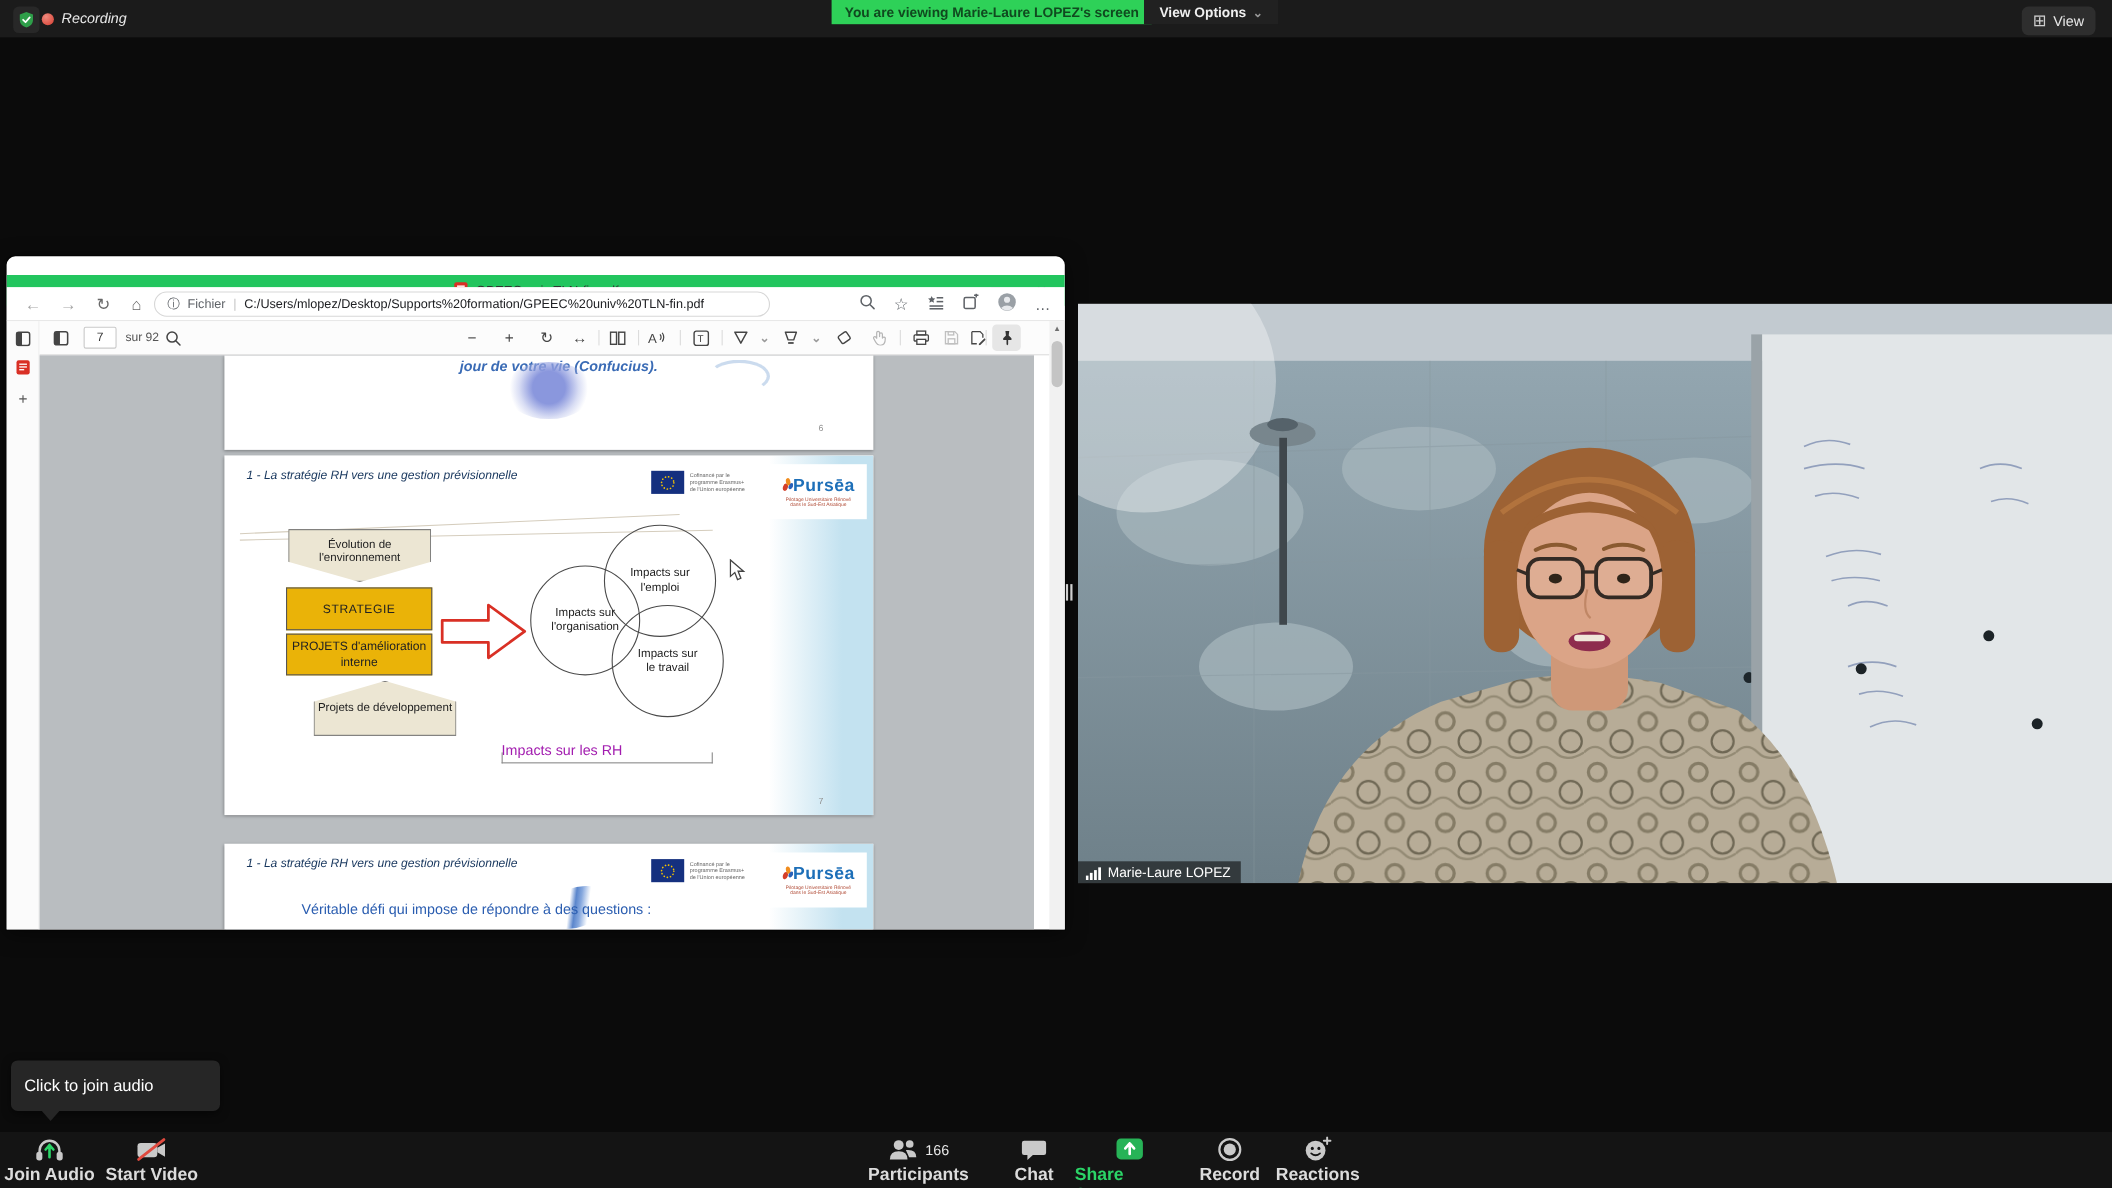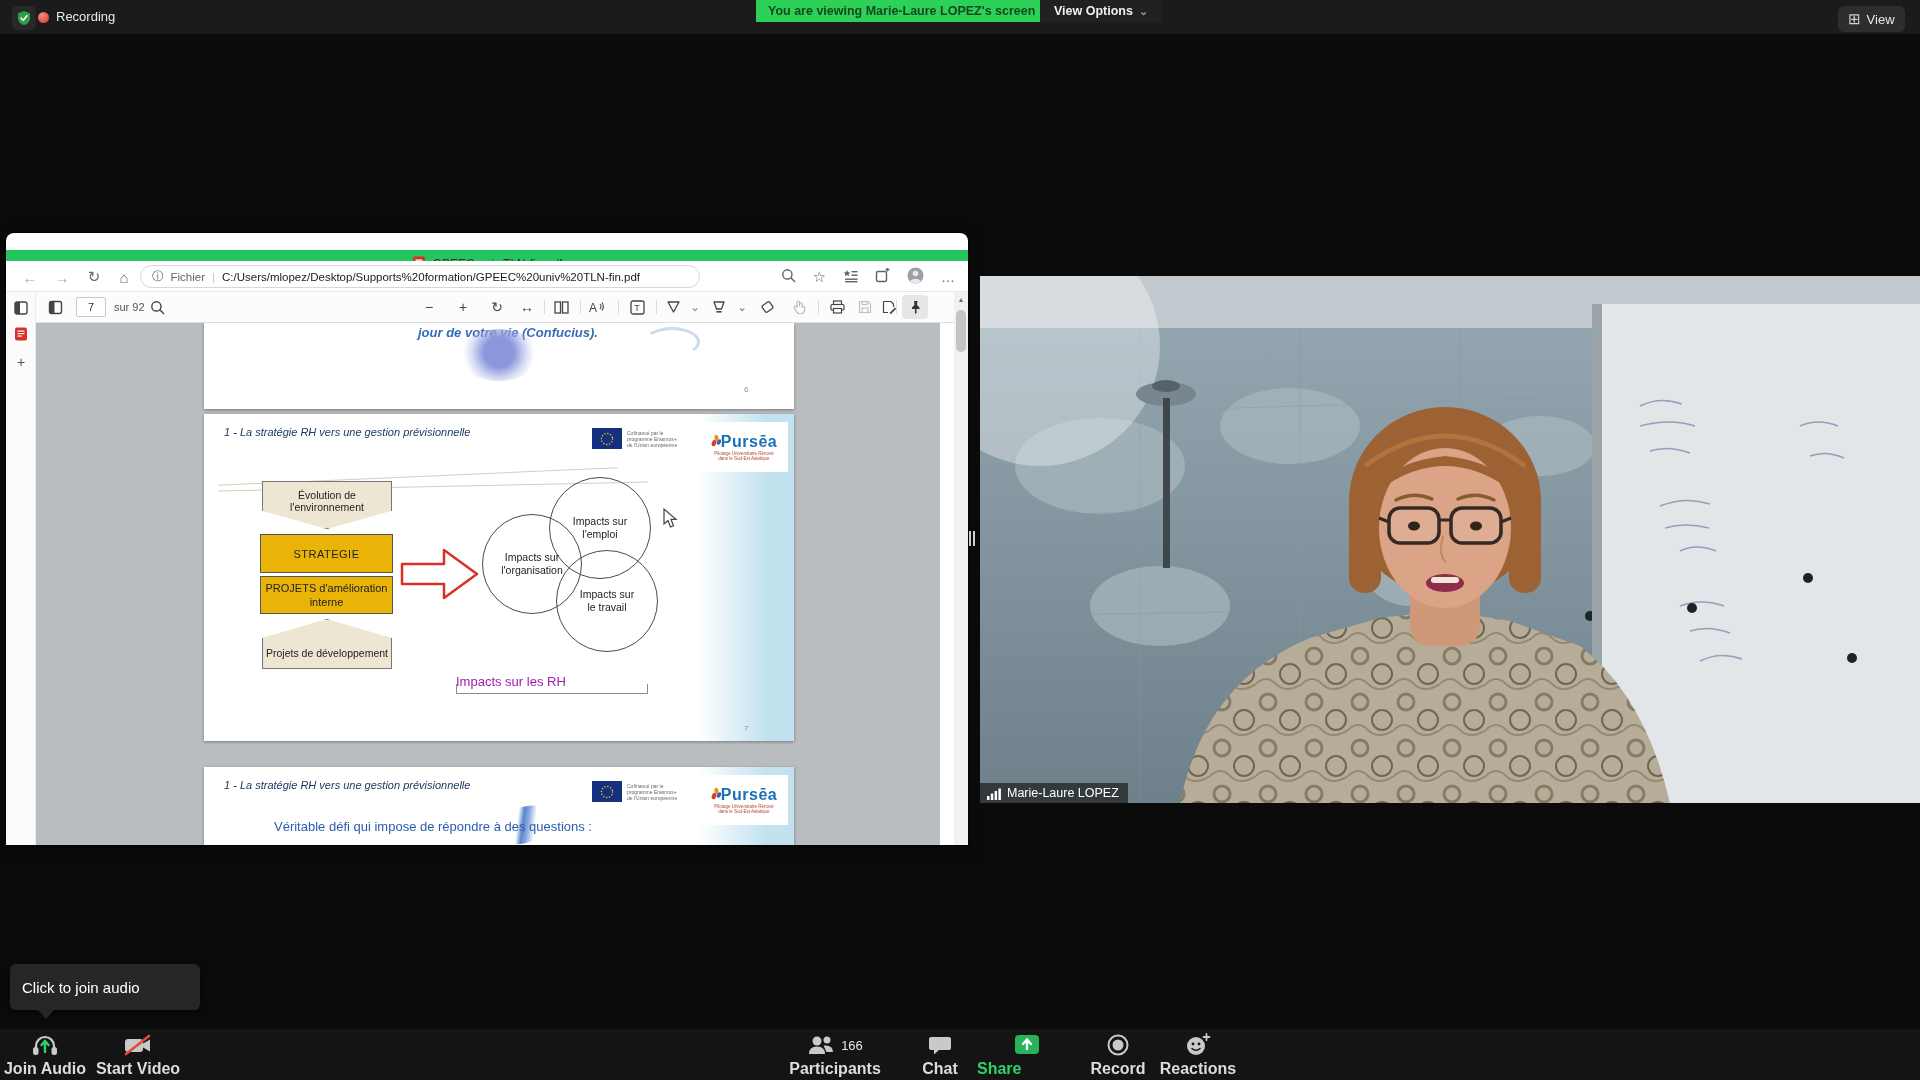--- a/index.html
+++ b/index.html
@@ -6,21 +6,21 @@
   html,body { width:1920px; height:1080px; overflow:hidden; background:#0b0b0b;
     font-family:"Liberation Sans", sans-serif; }
   .abs { position:absolute; }
   .pre { white-space:pre-line; }
   .screen { position:relative; width:1920px; height:1080px; background:#0b0b0b; }
 
   
   .topbar { position:absolute; left:0; top:0; width:1920px; height:34px; background:#1b1b1b; }
   .shield-box { position:absolute; left:12px; top:6px; width:24px; height:24px; background:#282828; border-radius:5px; display:flex; align-items:center; justify-content:center; }
   .rec-dot { position:absolute; left:38px; top:12px; width:11px; height:11px; border-radius:50%; background:radial-gradient(circle at 35% 30%, #f08a7e, #d43c2f); }
-  .rec-label { position:absolute; left:56px; top:9px; color:#e8e8e8; font-size:13px; }
+  .rec-label { position:absolute; left:56px; top:9px; color:#e8e8e8; font-size:13px;font-style:italic; }
   .banner { position:absolute; left:756px; top:0; height:22px; background:#2ed158; color:#10491f; font-size:12.5px; font-weight:bold; display:flex; align-items:center; padding:0 12px; }
   .view-options { position:absolute; left:1040px; top:0; height:22px; background:#212121; color:#f0f0f0; font-size:12.5px; font-weight:bold; display:flex; align-items:center; gap:6px; padding:0 14px; border:none; cursor:pointer; }
   .view-btn { position:absolute; left:1838px; top:6px; height:26px; background:#2e2e2e; color:#e8e8e8; font-size:13px; border:none; border-radius:6px; display:flex; align-items:center; gap:6px; padding:0 10px; cursor:pointer; }
 
   
   .browser { position:absolute; left:6px; top:233px; width:962px; height:612px; background:#fff; border-radius:8px 8px 0 0; box-shadow:0 0 0 1px rgba(0,0,0,.6), 0 4px 18px rgba(0,0,0,.5); overflow:hidden; }
   .titlebar { position:absolute; left:0; top:17px; width:100%; height:28px; background:#22c55e; display:flex; align-items:center; }
   .title-center { position:absolute; left:0; right:0; top:0; height:28px; display:flex; align-items:center; justify-content:center; gap:7px; color:#333; font-size:12px; }
   .win-controls { position:absolute; right:0; top:0; height:28px; display:flex; }
   .win-controls span { width:42px; height:28px; display:flex; align-items:center; justify-content:center; color:#444; font-size:13px; cursor:pointer; }
@@ -313,21 +313,21 @@
             <span>Pursēa</span>
           </div>
           <div class="pursea-sub pre">Pilotage Universitaire Rénové
 dans le Sud-Est Asiatique</div>
         </div>
 
         <div class="flowbanner pre" style="top:67px; height:48px; padding-top:7px; clip-path:polygon(0 0,100% 0,100% 62%,50% 100%,0 62%);">Évolution de l'environnement</div>
         <div class="flowbox" style="top:120px; height:39px; letter-spacing:.5px;">STRATEGIE</div>
         <div class="flowbox pre" style="top:162px; height:38px; line-height:14px;">PROJETS d'amélioration
 interne</div>
-        <div class="flowbanner pre" style="top:205px; height:50px; align-items:flex-end; padding-bottom:9px; clip-path:polygon(0 38%,50% 0,100% 38%,100% 100%,0 100%);">Projets de développement</div>
+        <div class="flowbanner pre" style="top:205px; height:50px; align-items:flex-end; padding-bottom:19px; clip-path:polygon(0 38%,50% 0,100% 38%,100% 100%,0 100%);margin-left:23px;">Projets de développement</div>
 
         <svg class="abs" style="left:196px; top:132px;" width="80" height="56" viewBox="0 0 80 56">
           <polygon points="2,18 44,18 44,4 77,28 44,52 44,38 2,38" fill="none" stroke="#d93025" stroke-width="2.5" stroke-linejoin="round"></polygon>
         </svg>
 
         <div class="venn pre" style="left:345px; top:63px; width:102px; height:102px;">Impacts sur
 l'emploi</div>
         <div class="venn pre" style="left:278px; top:100px; width:100px; height:100px; background:transparent;">Impacts sur
 l'organisation</div>
         <div class="venn pre" style="left:352px; top:136px; width:102px; height:102px;">Impacts sur

